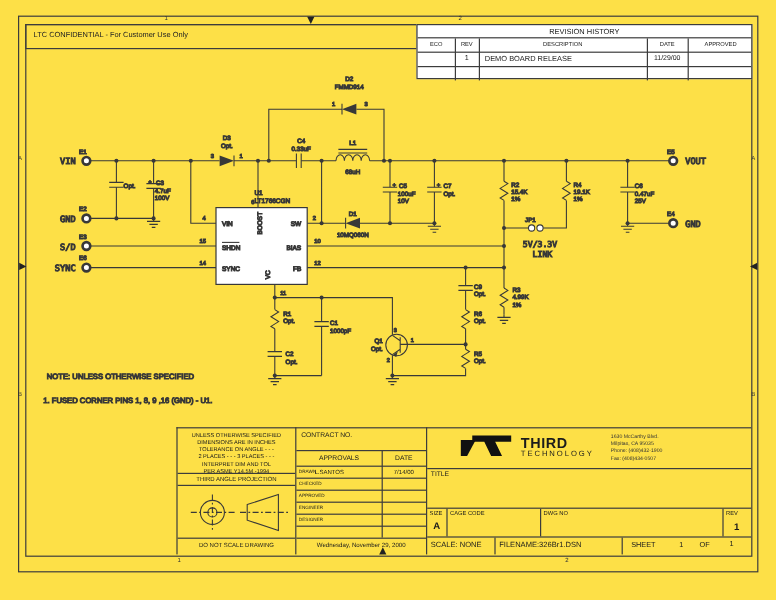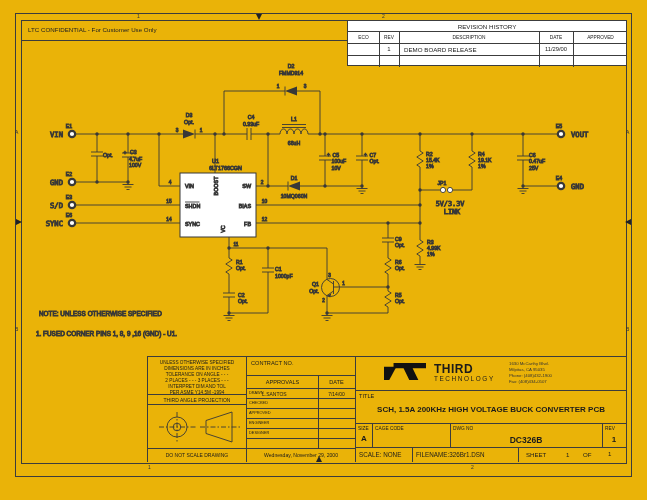--- a/index.html
+++ b/index.html
@@ -1,16 +1,16 @@
 <!DOCTYPE html>
 <html><head>
 <meta charset="utf-8">
 <style>
   html,body{margin:0;padding:0;background:#fff;}
-  .page{position:relative;width:647px;height:500px;background:#eab308;overflow:hidden;
+  .page{position:relative;width:647px;height:500px;background:#fde047;overflow:hidden;
         font-family:"Liberation Sans",sans-serif;color:#1b1b1b;}
   .abs{position:absolute;}
   .frame{position:absolute;border:1px solid #3c3c3c;}
   .zl{position:absolute;font-size:5px;color:#333;}
   .tick{position:absolute;width:0;height:0;}
   .box{position:absolute;border:1px solid #3c3c3c;box-sizing:border-box;background:transparent;}
   .ln{position:absolute;background:#3c3c3c;}
   .t{position:absolute;white-space:nowrap;}
   .ctr{text-align:center;}
   svg text{fill:#1b1b1b;font-family:"Liberation Sans",sans-serif;}
@@ -402,30 +402,28 @@
     </svg>
     <div class="t" style="left:78px;top:5px;font-size:12px;font-weight:bold;letter-spacing:0.5px;">THIRD</div>
     <div class="t" style="left:78px;top:18px;font-size:6.4px;letter-spacing:1.6px;">TECHNOLOGY</div>
     <div class="t" style="left:153px;top:4px;font-size:4.3px;color:#333;">1630 McCarthy Blvd.</div>
     <div class="t" style="left:153px;top:10px;font-size:4.3px;color:#333;">Milpitas, CA 95035</div>
     <div class="t" style="left:153px;top:16px;font-size:4.3px;color:#333;">Phone: (408)432-1900</div>
     <div class="t" style="left:153px;top:22px;font-size:4.3px;color:#333;">Fax: (408)434-0507</div>
     <div class="ln" style="left:0;top:33px;width:270px;height:1px;"></div>
 
     <div class="t" style="left:3px;top:36px;font-size:5.6px;">TITLE</div>
-    <div class="t ctr" style="left:0;top:48px;width:270px;font-size:8px;font-weight:bold;">SCH, 1.5A 200KHz HIGH VOLTAGE BUCK CONVERTER PCB</div>
     <div class="ln" style="left:0;top:66px;width:270px;height:1px;"></div>
 
     <div class="t" style="left:2px;top:69px;font-size:4.8px;">SIZE</div>
     <div class="t ctr" style="left:0;top:77px;width:16px;font-size:8px;font-weight:bold;">A</div>
     <div class="ln" style="left:16px;top:67px;width:1px;height:23px;"></div>
     <div class="t" style="left:19px;top:69px;font-size:4.8px;">CAGE CODE</div>
     <div class="ln" style="left:94px;top:67px;width:1px;height:23px;"></div>
     <div class="t" style="left:97px;top:69px;font-size:4.8px;">DWG NO</div>
-    <div class="t ctr" style="left:94px;top:78px;width:152px;font-size:8.5px;font-weight:bold;">DC326B</div>
     <div class="ln" style="left:246px;top:67px;width:1px;height:23px;"></div>
     <div class="t" style="left:249px;top:69px;font-size:4.8px;">REV</div>
     <div class="t ctr" style="left:246px;top:78px;width:24px;font-size:8px;font-weight:bold;">1</div>
     <div class="ln" style="left:0;top:90px;width:270px;height:1px;"></div>
 
     <div class="t" style="left:3px;top:94px;font-size:6.3px;">SCALE: NONE</div>
     <div class="ln" style="left:56px;top:91px;width:1px;height:14px;"></div>
     <div class="t" style="left:60px;top:94px;font-size:6.3px;">FILENAME:326Br1.DSN</div>
     <div class="ln" style="left:162px;top:91px;width:1px;height:14px;"></div>
     <div class="t" style="left:170px;top:94px;font-size:6.1px;">SHEET</div>

